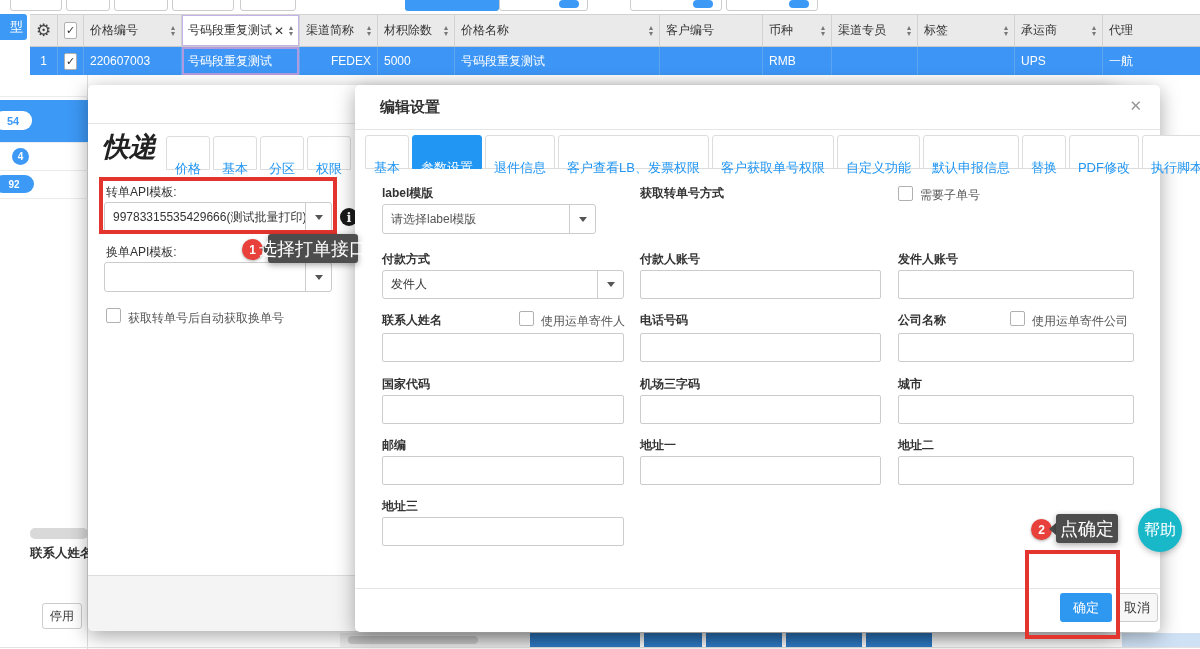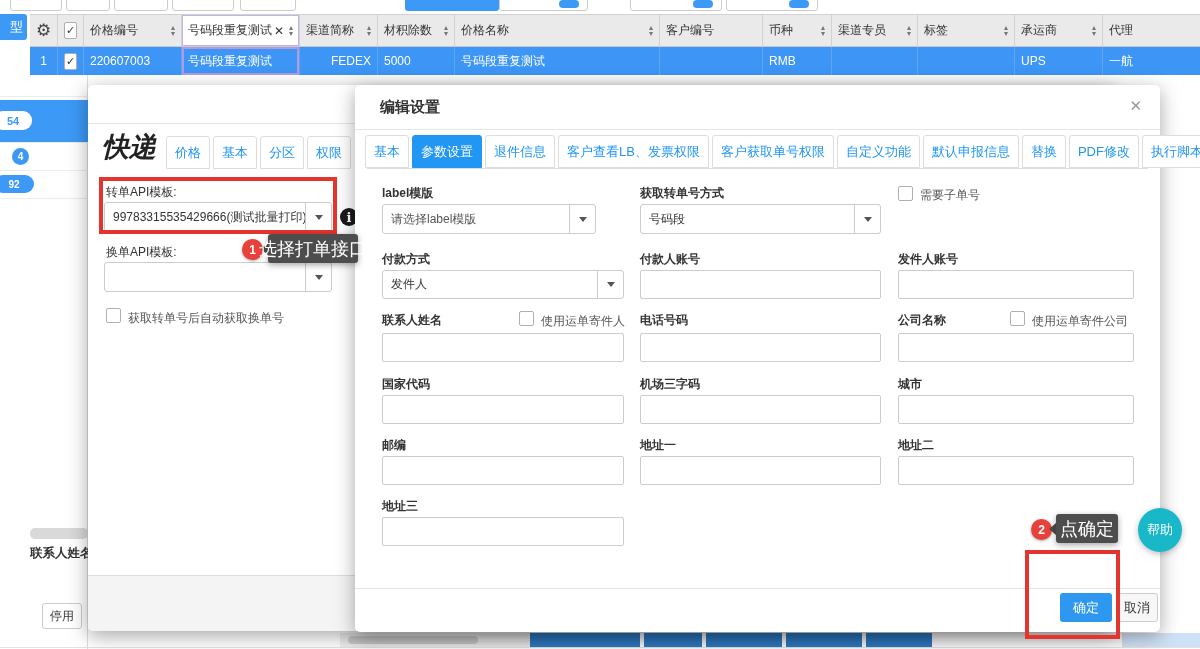--- a/index.html
+++ b/index.html
@@ -34,40 +34,40 @@
   .rhighlight{box-shadow:inset 0 0 0 2px #b29ae0;}
   .cb{width:15px;height:15px;background:#fff;border:1px solid #b0b0b0;border-radius:2px;
       display:flex;align-items:center;justify-content:center;}
   .cb.checked:after{content:"✓";font-size:11px;font-weight:bold;color:#333;line-height:1;}
   
   .modal{background:#fff;border-radius:5px;box-shadow:0 5px 20px rgba(0,0,0,.35);}
   .mtitle{font-size:15px;font-weight:bold;color:#333;}
   .mhdrline{border-top:1px solid #e5e5e5;}
   .navtabs{display:flex;gap:3px;}
   .navtab{border:1px solid #ddd;border-radius:3px 3px 0 0;background:#fff;color:#2196f3;font-size:13px;
-          height:33px;line-height:31px;padding:0 8px;box-sizing:border-box;white-space:nowrap;}
+          height:33px;line-height:31px;padding:16px 8px;box-sizing:border-box;white-space:nowrap;}
   .navtab.active{background:#2196f3;border-color:#2196f3;color:#fff;}
   .flabel{font-size:12px;font-weight:bold;color:#333;white-space:nowrap;}
   .flabel-n{font-size:12px;color:#333;white-space:nowrap;}
   .sel{border:1px solid #ccc;border-radius:3px;background:#fff;display:flex;align-items:stretch;font-size:12px;color:#333;}
   .sel .val{flex:1;display:flex;align-items:center;padding:0 8px;white-space:nowrap;overflow:hidden;}
   .sel .caretbox{width:25px;border-left:1px solid #ccc;display:flex;align-items:center;justify-content:center;}
   .caret{width:0;height:0;border-left:4px solid transparent;border-right:4px solid transparent;border-top:5px solid #555;}
   .inp{border:1px solid #ccc;border-radius:2px;background:#fff;}
   .cblabel{font-size:12px;color:#555;white-space:nowrap;}
   .brand{font-family:"DejaVu Serif",serif;font-style:italic;font-weight:bold;font-size:27px;color:#222;}
   .infoicon{border-radius:50%;background:#1a1a1a;color:#fff;display:flex;align-items:center;justify-content:center;
             font-family:"DejaVu Serif",serif;font-weight:bold;font-size:13px;}
   .infoicon:after{content:"i";}
   .btn-ok{background:#2e97f0;color:#fff;font-size:13px;border-radius:3px;display:flex;align-items:center;justify-content:center;}
   .btn-cancel{background:#f7f7f7;color:#333;font-size:13px;border:1px solid #ccc;border-radius:3px;
               display:flex;align-items:center;justify-content:center;}
   .btn-plain{background:#fff;color:#333;font-size:12px;border:1px solid #ccc;border-radius:3px;
              display:flex;align-items:center;justify-content:center;}
-  .helpfab{border-radius:50%;background:#18b8c9;color:#fff;font-size:13px;display:flex;align-items:center;
+  .helpfab{border-radius:50%;background:#18b8c9;color:#fff;font-size:16px;display:flex;align-items:center;
            justify-content:center;box-shadow:0 2px 6px rgba(0,0,0,.25);}
   .closex{color:#999;font-size:15px;font-weight:bold;}
   
   .redrect{border:4px solid #e3342e;}
   .numcircle{width:21px;height:21px;border-radius:50%;background:#e8403a;color:#fff;font-size:12px;font-weight:bold;
              display:flex;align-items:center;justify-content:center;box-shadow:0 1px 3px rgba(0,0,0,.35);}
   .tooltip{background:#4d4d4d;color:#fff;font-size:18px;border-radius:3px;display:flex;align-items:center;
            justify-content:center;box-shadow:0 2px 6px rgba(0,0,0,.35);white-space:nowrap;}
   .arrow-left{width:0;height:0;border-top:6px solid transparent;border-bottom:6px solid transparent;
               border-right:7px solid #4d4d4d;}
@@ -275,26 +275,20 @@
     </div>
 
     <div class="abs flabel" style="left:27px;top:100px;">label模版</div>
     <div class="abs sel" style="left:27px;top:119px;width:214px;height:30px;">
       <span class="val" style="color:#555;">请选择label模版</span>
       <span class="caretbox">
           <span class="caret"></span>
         </span>
     </div>
     <div class="abs flabel" style="left:285px;top:100px;">获取转单号方式</div>
-    <div class="abs sel" style="left:285px;top:119px;width:241px;height:30px;">
-      <span class="val">号码段</span>
-      <span class="caretbox">
-          <span class="caret"></span>
-        </span>
-    </div>
     <div class="abs cb" style="left:543px;top:101px;"></div>
     <div class="abs cblabel" style="left:565px;top:102px;">需要子单号</div>
 
     <div class="abs flabel" style="left:27px;top:166px;">付款方式</div>
     <div class="abs sel" style="left:27px;top:185px;width:242px;height:29px;">
       <span class="val">发件人</span>
       <span class="caretbox">
           <span class="caret"></span>
         </span>
     </div>

